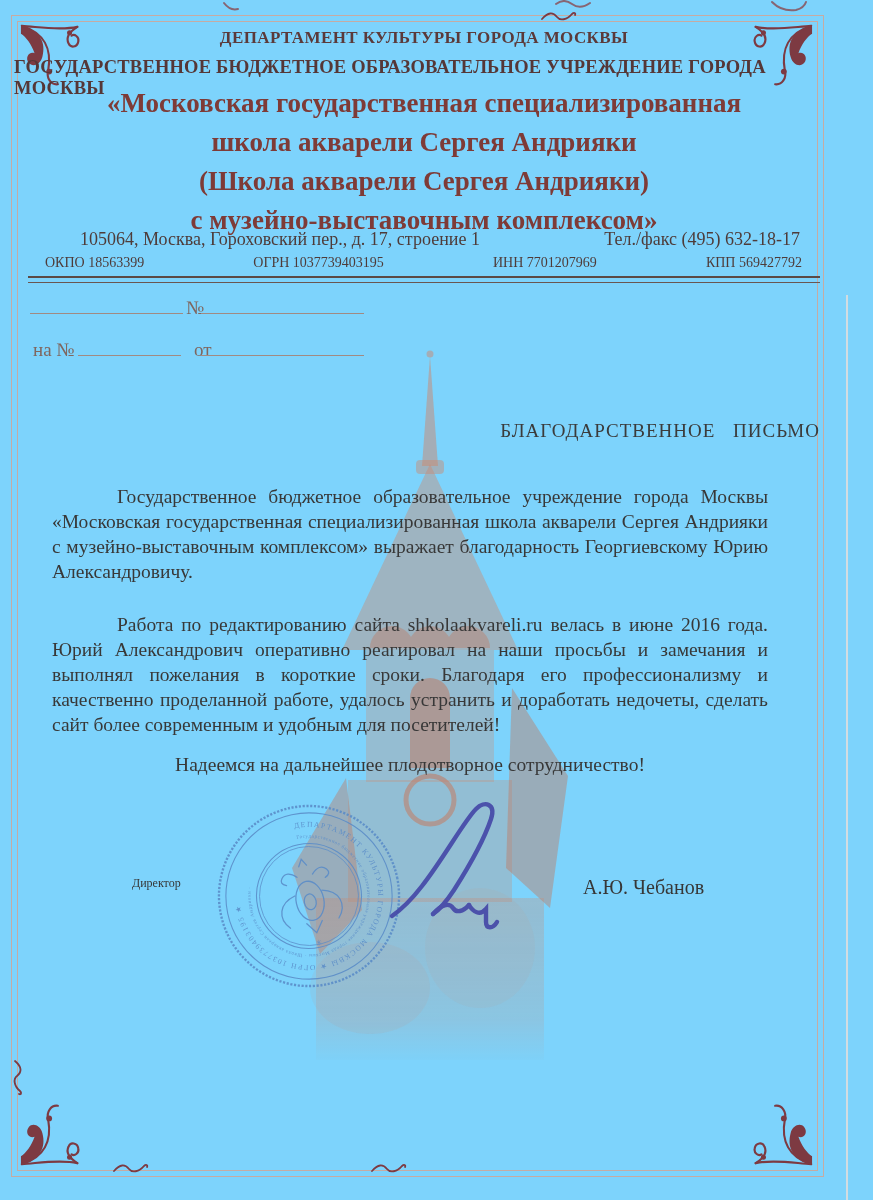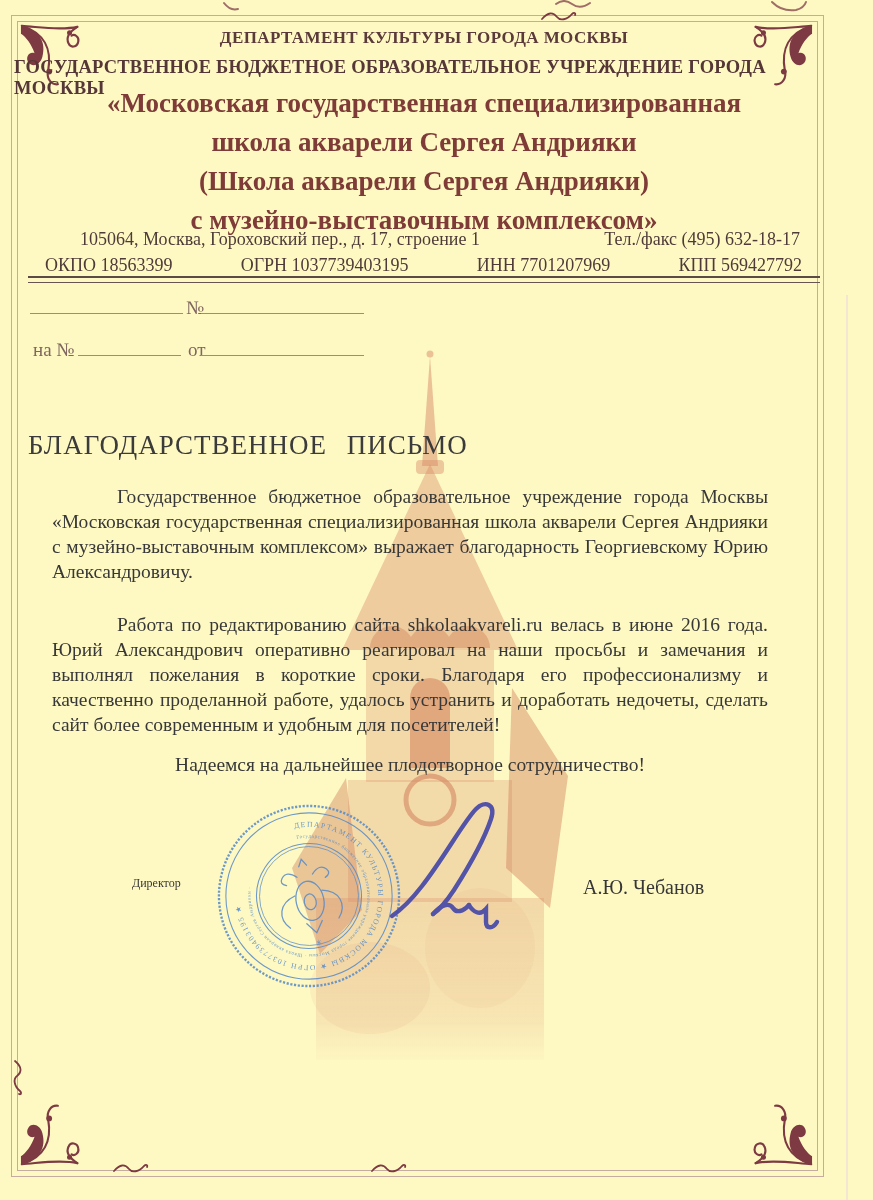--- a/index.html
+++ b/index.html
@@ -1,18 +1,18 @@
 <!DOCTYPE html>
 <html><head>
 <meta charset="utf-8">
 <style>
   html,body{margin:0;padding:0;background:#ffffff;}
   .page{
     position:relative; width:873px; height:1200px; overflow:hidden;
-    background:#fef9c3; font-family:"Liberation Serif","DejaVu Serif",serif;
+    background:#7dd3fc; font-family:"Liberation Serif","DejaVu Serif",serif;
     color:#373737;
   }
   
   .frame-outer{position:absolute; left:11px; top:15px; width:811px; height:1160px;
     border:1.2px solid #c6aba2; pointer-events:none;}
   .frame-inner{position:absolute; left:17px; top:21px; width:799px; height:1148px;
     border:1.2px solid #c6aba2; pointer-events:none;}
   .corner{position:absolute; width:70px; height:70px;}
   .corner.tl{left:19px; top:23px;}
   .corner.tr{left:744px; top:23px; transform:scaleX(-1);}
@@ -26,30 +26,30 @@
   
   .lh-dept{position:absolute; left:28px; top:28px; width:792px; text-align:center;
     font-weight:bold; font-size:17px; letter-spacing:.4px; color:#5b3a3a;}
   .lh-inst{position:absolute; left:14px; top:57px; width:830px; 
     font-weight:bold; font-size:18.5px; letter-spacing:.2px; color:#553737;}
   .lh-title{position:absolute; left:28px; top:84px; width:792px; text-align:center;
     font-weight:bold; font-size:27px; line-height:39px; color:#7e3b37;}
   .lh-contact1{position:absolute; left:80px; top:229px; width:720px; font-size:18px; color:#4e3b39;}
   .lh-contact1 .phone{position:absolute; right:0; top:0;}
   .lh-contact2{position:absolute; left:45px; top:255px; width:757px; display:flex;
-    justify-content:space-between; font-size:18px; color:#4e3b39;}
+    justify-content:space-between; font-size:14px; color:#4e3b39;}
   .rule{position:absolute; left:28px; top:276px; width:792px; height:4px;
     border-top:2.5px solid #5b4a46; border-bottom:1.5px solid #6a5651;}
   
   .ref{color:#7f665f; font-size:19px;}
   .blank{position:absolute; height:0; border-bottom:1.3px solid #a18a82;}
   .ref-label{position:absolute;}
   
-  .letter-title{position:absolute; left:28px; top:430px; width:792px; text-align:left;
-    font-size:27px; letter-spacing:1px; word-spacing:12px; color:#3b3b3b;}
+  .letter-title{position:absolute; left:28px; top:420px; width:792px; text-align:right;
+    font-size:19px; letter-spacing:1px; word-spacing:12px; color:#3b3b3b;}
   .body-text{position:absolute; left:52px; top:484px; width:716px;}
   .body-text p{margin:0; font-size:19.5px; line-height:25px; text-align:justify;
     text-indent:65px; color:#383838;}
   .body-text p + p{margin-top:28px;}
   .closing{margin-top:15px; font-size:19.5px; line-height:25px; text-align:center; color:#383838;}
   
   .sig-role{position:absolute; left:132px; top:876px; font-size:12px;}
   .sig-name{position:absolute; left:583px; top:876px; font-size:20px;}
   .stamp{position:absolute; left:215px; top:802px; width:188px; height:188px; opacity:.88;}
   .ink{position:absolute; left:372px; top:796px; width:150px; height:142px;}
@@ -187,21 +187,21 @@
   </div>
 
   <div class="rule"></div>
 
   <div class="blank" style="left:30px; top:313px; width:153px;"></div>
   <span class="ref ref-label" style="left:186px; top:297px;">№</span>
   <div class="blank" style="left:201px; top:313px; width:163px;"></div>
 
   <span class="ref ref-label" style="left:33px; top:339px;">на №</span>
   <div class="blank" style="left:78px; top:355px; width:103px;"></div>
-  <span class="ref ref-label" style="left:188px; top:339px;text-align:center;">от</span>
+  <span class="ref ref-label" style="left:194px; top:339px;text-align:center;">от</span>
   <div class="blank" style="left:201px; top:355px; width:163px;"></div>
 
   <div class="letter-title">БЛАГОДАРСТВЕННОЕ ПИСЬМО</div>
 
   <div class="body-text">
     <p>Государственное бюджетное образовательное учреждение города Москвы «Московская государственная специализированная школа акварели Сергея Андрияки с музейно-выставочным комплексом» выражает благодарность Георгиевскому Юрию Александровичу.</p>
     <p>Работа по редактированию сайта shkolaakvareli.ru велась в июне 2016 года. Юрий Александрович оперативно реагировал на наши просьбы и замечания и выполнял пожелания в короткие сроки. Благодаря его профессионализму и качественно проделанной работе, удалось устранить и доработать недочеты, сделать сайт более современным и удобным для посетителей!</p>
     <div class="closing">Надеемся на дальнейшее плодотворное сотрудничество!</div>
   </div>
 

